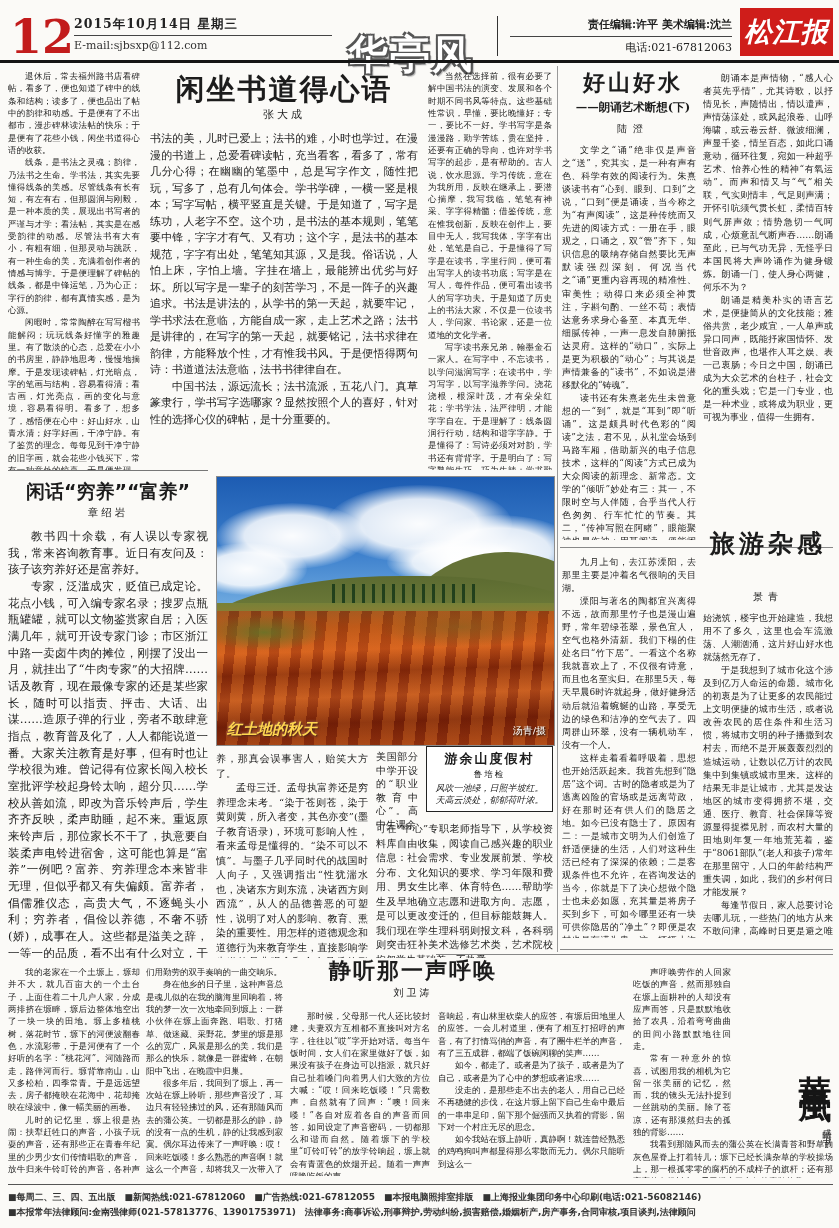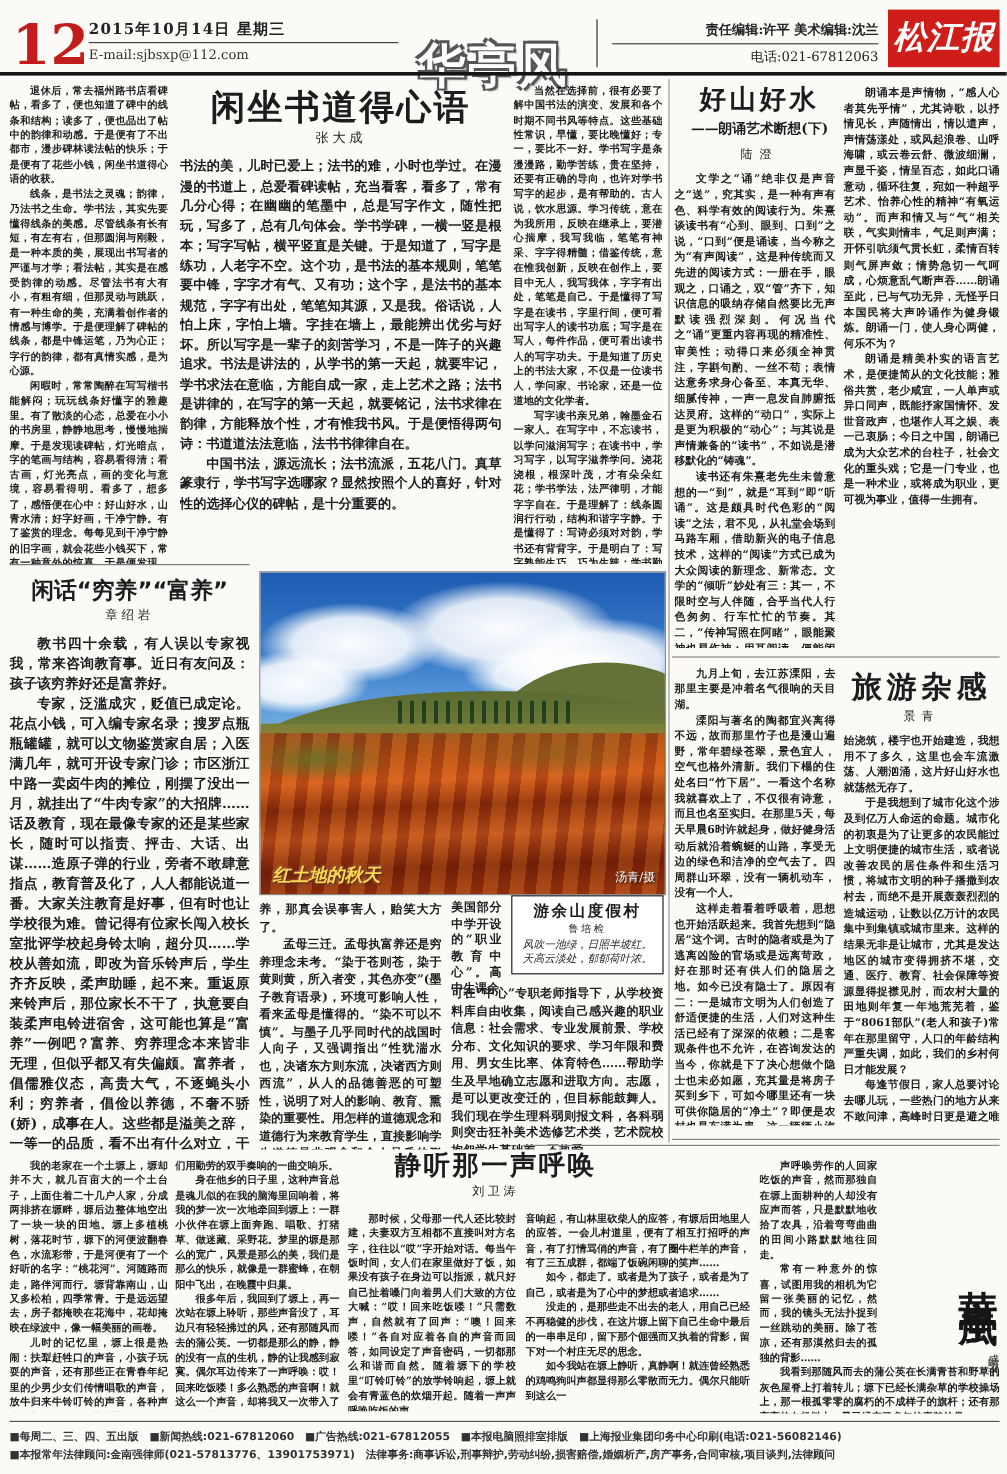--- a/index.html
+++ b/index.html
@@ -1,20 +1,20 @@
 <!DOCTYPE html>
 <html><head>
 <meta charset="utf-8">
 <style>
   html,body{margin:0;padding:0;}
   body{width:839px;height:1228px;position:relative;background:#fbfaf7;color:#1c1c1c;
        font-family:"DejaVu Serif","Liberation Serif",serif;overflow:hidden;}
   .abs{position:absolute;}
   .c{position:absolute;overflow:hidden;text-align:justify;line-height:1.45;}
-  .c p{margin:0;text-indent:2em;font-weight:bold;}
+  .c p{margin:0;text-indent:2em;}
   .cont p:first-child{text-indent:0;}
   
   .pagenum{left:10px;top:10px;font-size:46px;font-weight:bold;color:#c21c1c;font-family:"DejaVu Serif",serif;}
   .dateline{left:74px;top:16px;font-size:12.5px;font-weight:bold;color:#222;letter-spacing:1px;}
   .emailline{left:74px;top:39px;font-size:11px;color:#333;}
   .hrule{background:#444;height:1px;}
   .masthead{left:336px;top:27px;width:150px;text-align:center;font-size:40px;font-weight:900;
     font-family:"DejaVu Sans","Liberation Sans",sans-serif;color:#fff;letter-spacing:2px;
     text-shadow:-2px -2px 0 #555,2px -2px 0 #555,-2px 2px 0 #555,2px 2px 0 #555,3px 3px 1px #b5b5b5;}
   .editors{left:508px;top:17px;width:224px;text-align:right;font-size:11px;font-weight:bold;color:#222;}
@@ -25,21 +25,21 @@
   .blackbar{left:0;top:60px;width:839px;height:3px;background:#151515;}
   .vline{width:1px;background:#999;}
   
   .h-shudao{left:148px;top:70px;width:272px;font-size:29px;font-weight:900;letter-spacing:2px;
     font-family:"DejaVu Sans","Liberation Sans",sans-serif;text-align:center;}
   .by{font-weight:normal;color:#222;text-align:center;letter-spacing:3px;}
   .h-rensheng{left:560px;top:68px;width:146px;font-size:22px;font-weight:bold;letter-spacing:3px;text-align:center;}
   .sub-rensheng{left:556px;top:100px;width:154px;font-size:11.5px;font-weight:bold;text-align:center;}
   .h-qy{left:8px;top:479px;width:200px;font-size:19px;font-weight:800;text-align:center;
     font-family:"DejaVu Sans","Liberation Sans",sans-serif;}
-  .h-lvyou{left:702px;top:556px;width:132px;font-size:25px;font-weight:bold;letter-spacing:4px;text-align:center;}
+  .h-lvyou{left:702px;top:527px;width:132px;font-size:25px;font-weight:bold;letter-spacing:4px;text-align:center;}
   .h-huhuan{left:290px;top:956px;width:246px;font-size:22px;font-weight:bold;letter-spacing:2px;text-align:center;}
   
   .photo{left:216px;top:476px;width:337px;height:268px;overflow:hidden;border:1px solid #8c8c8c;
     background:linear-gradient(180deg,#1d5cb2 0%,#3c7fcc 28%,#6aa6de 46%,#a9cbea 55%);}
   .cloud{position:absolute;border-radius:50%;
     background:radial-gradient(ellipse at center,rgba(255,255,255,.98) 0%,rgba(255,255,255,.85) 45%,rgba(255,255,255,0) 72%);}
   .hill1{position:absolute;left:-8%;top:37%;width:125%;height:42%;background:linear-gradient(180deg,#5c6b31,#74803c 45%,#8a7430);
     border-radius:50% 45% 0 0/60% 50% 0 0;}
   .hill2{position:absolute;right:-18%;top:28%;width:65%;height:48%;background:#657237;border-radius:50% 50% 0 0/70% 70% 0 0;}
   .trees{position:absolute;left:32%;top:40%;width:46%;height:13%;opacity:.85;

